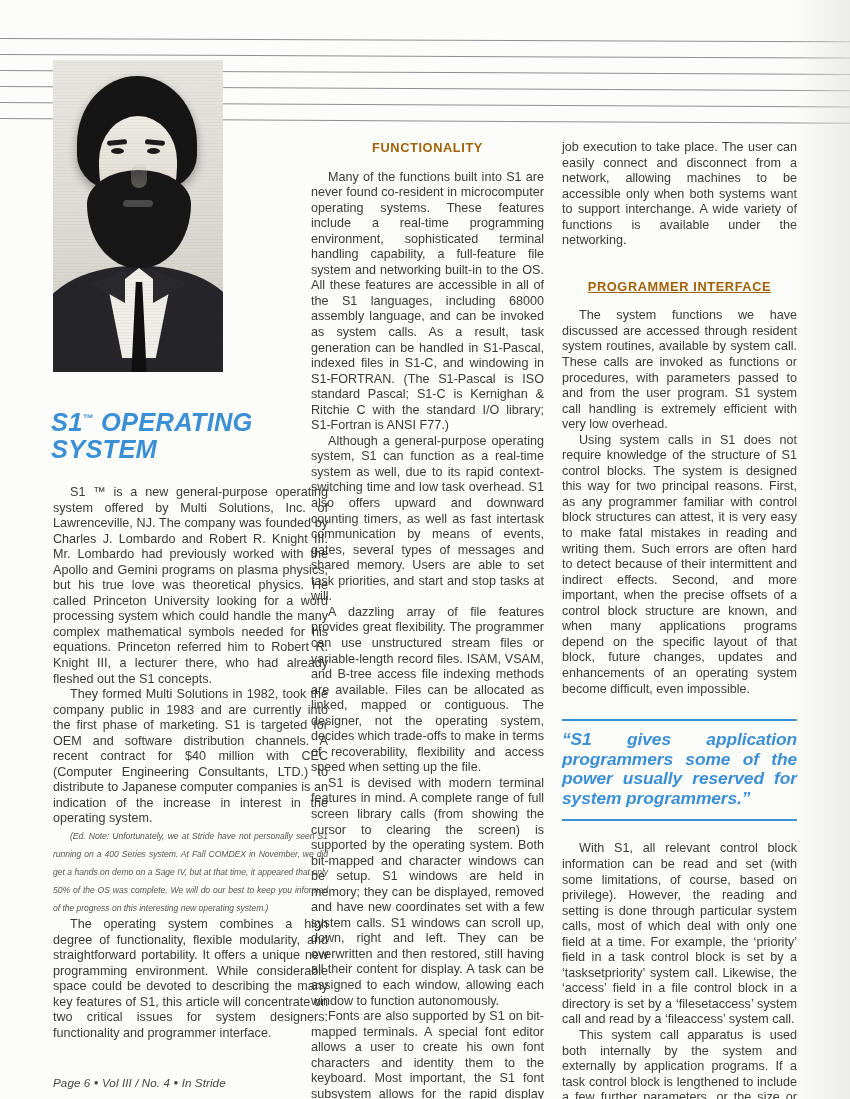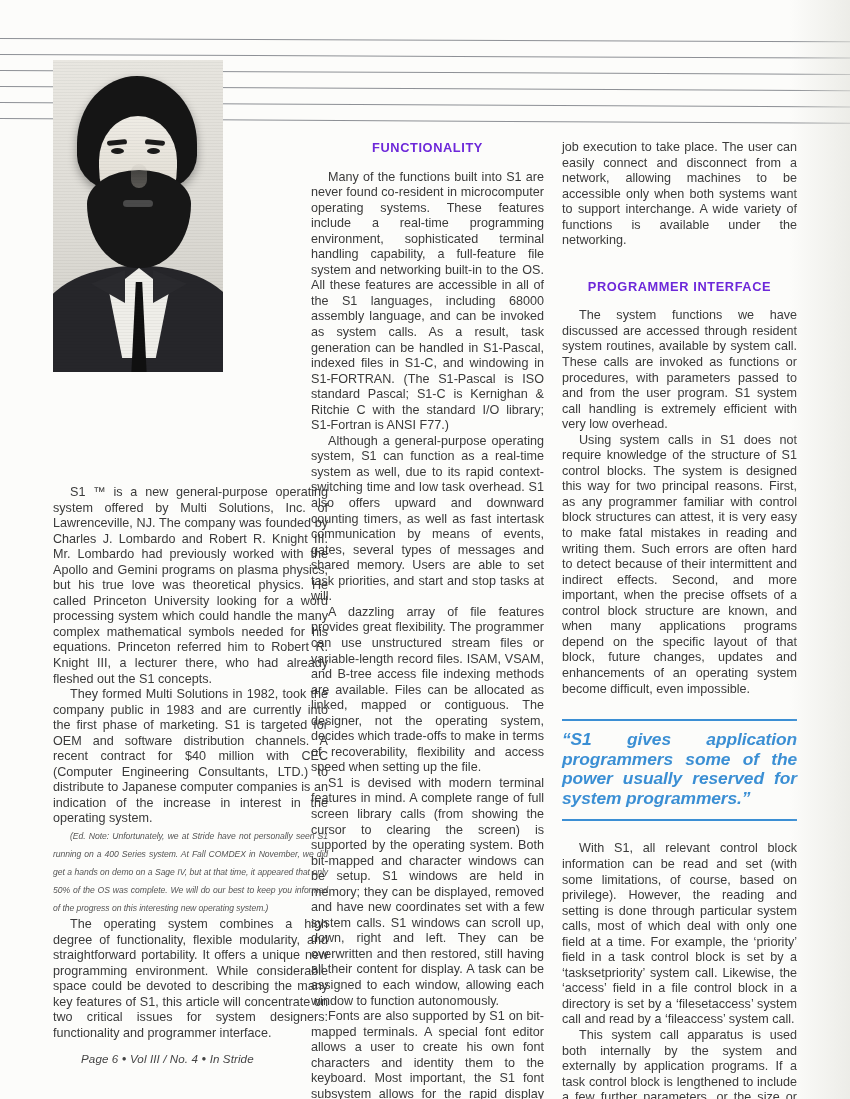--- a/index.html
+++ b/index.html
@@ -221,25 +221,25 @@
 
   #col-left  { left: 53px;  top: 485px; width: 275px; }
   #col-mid   { left: 311px; top: 140px; width: 233px; }
   #col-right { left: 562px; top: 140px; width: 235px; }
 
   .sec-head {
     font-size: 12.8px;
     font-weight: bold;
     letter-spacing: 0.6px;
     text-align: center;
-    color: #6d28d9;
+    color: #a16207;
     margin: 0 0 14px 0;
     text-indent: 0;
   }
-  .sec-head.spaced-above { margin-top: 30px; }
+  .sec-head.spaced-above { margin-top: 30px; text-decoration: underline; }
 
   .ed-note {
     font-size: 8.6px;
     line-height: 18px;
     font-style: italic;
     text-align: justify;
     color: #555;
     margin: 7px 0 9px 0;
     text-indent: 0;
     letter-spacing: -0.05px;
@@ -259,26 +259,25 @@
     font-weight: bold;
     font-style: italic;
     color: #3b8fd4;
     letter-spacing: -0.1px;
   }
 
   
   .footer {
     position: absolute;
     left: 53px;
-    top: 1052px;
+    top: 1076px;
     font-size: 11.6px;
     font-style: italic;
     color: #444;
     letter-spacing: 0.1px;
-    margin-left: 28px;
   }
   .footer .dot { font-style: normal; font-size: 8px; vertical-align: 2px; }
 </style>
 </head>
 <body>
 
 <div id="page">
 
   <div class="rule-band">
     <div class="hair" style="top:12px;  transform: rotate(0.22deg);"></div>
@@ -301,20 +300,21 @@
     <div class="beard"></div>
     <div class="nose"></div>
     <div class="brow l"></div>
     <div class="brow r"></div>
     <div class="eye l"></div>
     <div class="eye r"></div>
     <div class="mouth"></div>
     <div class="grain"></div>
   </div>
 
+  <h1 class="headline"><span>S1</span><span class="tm">™</span><span> OPERATING SYSTEM</span></h1>
 
 
   <div class="col" id="col-left">
     <p>S1 ™ is a new general-purpose operating system offered by Multi Solutions, Inc. of Lawrenceville, NJ. The company was founded by Charles J. Lombardo and Robert R. Knight III. Mr. Lombardo had previously worked with the Apollo and Gemini programs on plasma physics, but his true love was theoretical physics. He called Princeton University looking for a word processing system which could handle the many complex mathematical symbols needed for his equations. Princeton referred him to Robert R. Knight III, a lecturer there, who had already fleshed out the S1 concepts.</p>
     <p>They formed Multi Solutions in 1982, took the company public in 1983 and are currently into the first phase of marketing. S1 is targeted for OEM and software distribution channels. A recent contract for $40 million with CEC (Computer Engineering Consultants, LTD.) to distribute to Japanese computer companies is an indication of the increase in interest in the operating system.</p>
     <p class="ed-note">(Ed. Note: Unfortunately, we at Stride have not personally seen S1 running on a 400 Series system. At Fall COMDEX in November, we did get a hands on demo on a Sage IV, but at that time, it appeared that only 50% of the OS was complete. We will do our best to keep you informed of the progress on this interesting new operating system.)</p>
     <p>The operating system combines a high degree of functionality, flexible modularity, and straightforward portability. It offers a unique new programming environment. While considerable space could be devoted to describing the many key features of S1, this article will concentrate on two critical issues for system designers: functionality and programmer interface.</p>
   </div>
 
   <div class="col" id="col-mid">

